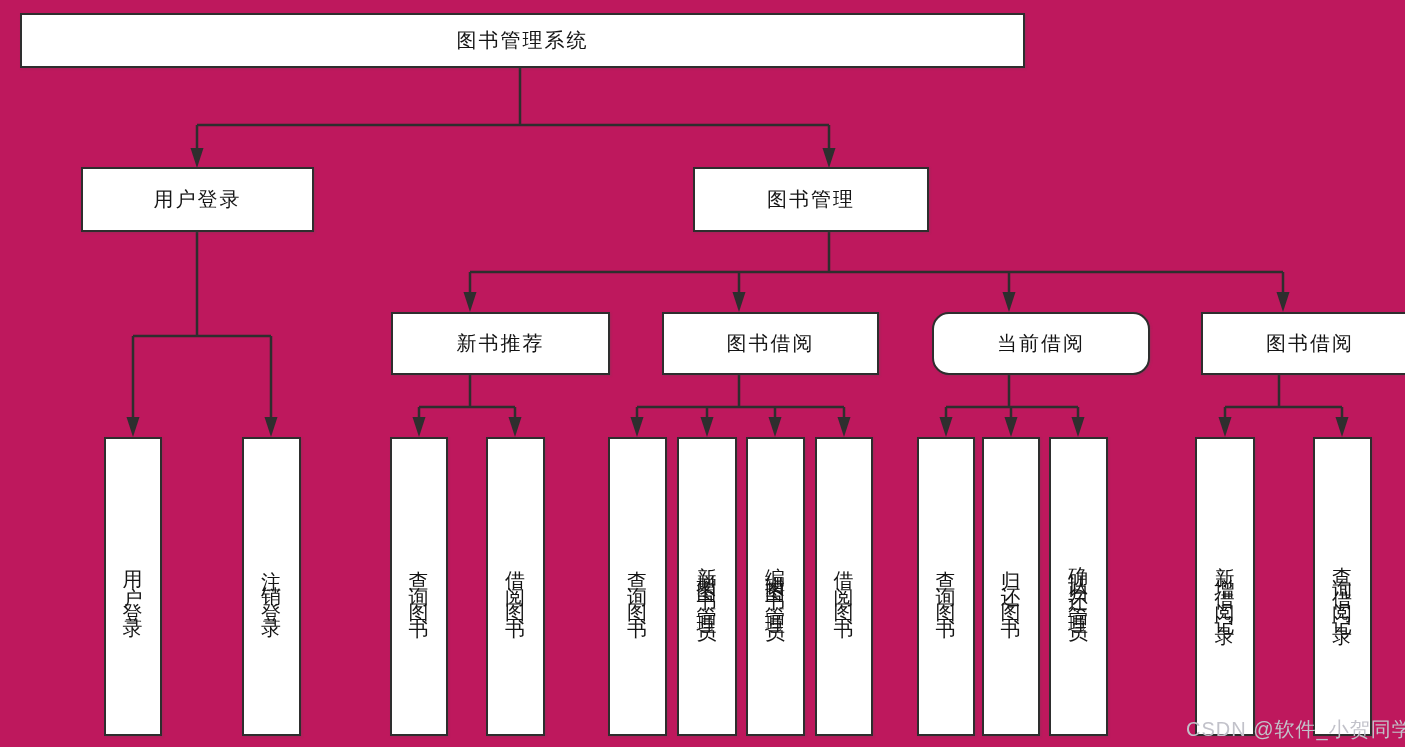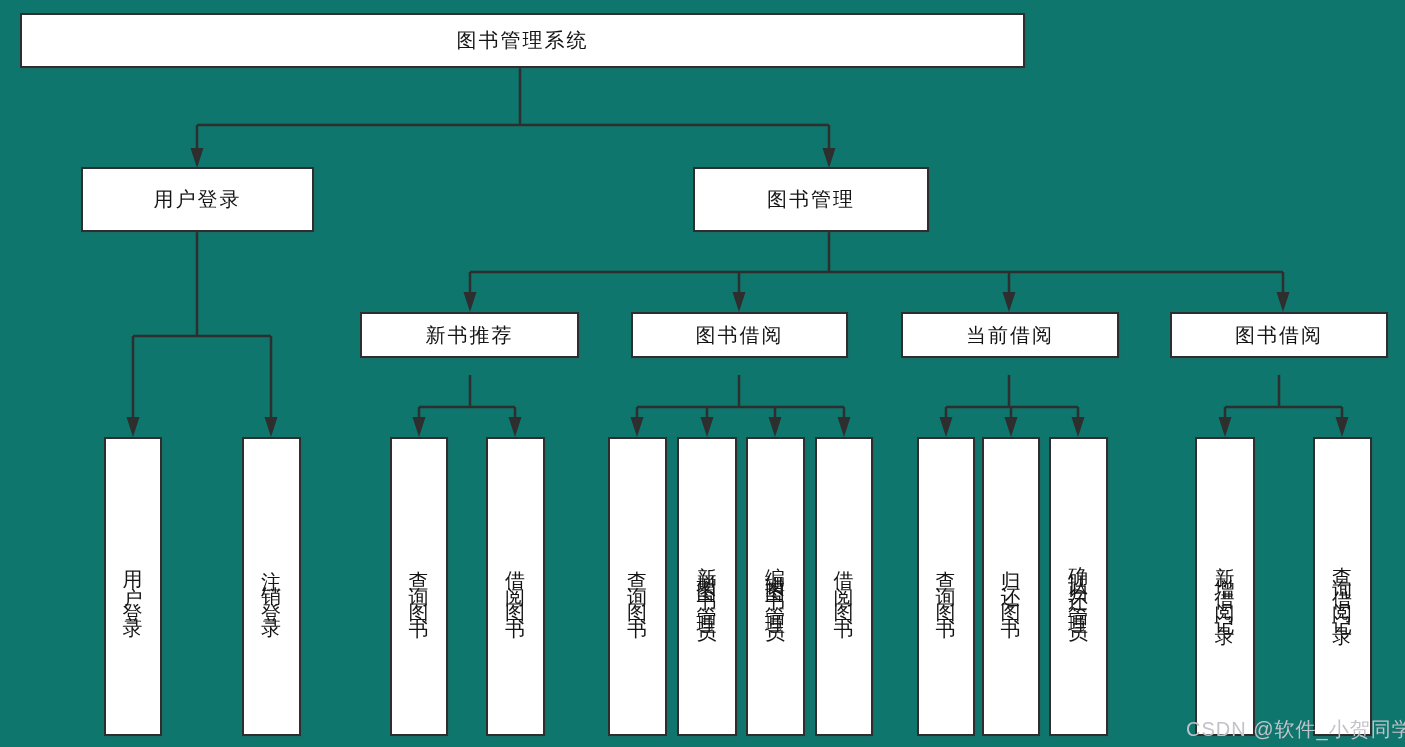--- a/index.html
+++ b/index.html
@@ -1,29 +1,29 @@
 <!DOCTYPE html>
 <html><head>
 <meta charset="utf-8">
 <style>
   html,body{margin:0;padding:0;background:#fff;}
   .stage{
-    position:relative;width:1405px;height:747px;background:#0f766e;overflow:hidden;
+    position:relative;width:1405px;height:747px;background:#be185d;overflow:hidden;
     font-family:"Liberation Sans","DejaVu Sans",sans-serif;color:#141414;
   }
   .wires{position:absolute;left:0;top:0;z-index:1;}
   .node{
     position:absolute;z-index:2;background:#fff;border:2.5px solid #2e2e2e;
     box-sizing:border-box;display:flex;align-items:center;justify-content:center;
     font-size:20px;letter-spacing:2px;box-shadow:1px 1px 2px rgba(80,80,80,.25);
     white-space:nowrap;
   }
   .h-root{left:20px;top:13px;width:1005px;height:55px;}
   .lvl2{top:167px;height:65px;}
-  .lvl3{top:312px;height:46px;}
+  .lvl3{top:312px;height:63px;margin-left:31px;}
   .v{top:437px;height:299px;}
   .vtext{writing-mode:vertical-rl;text-orientation:mixed;line-height:1;}
   .ls16{letter-spacing:16px;}
   .ls12{letter-spacing:12px;}
   .ls8{letter-spacing:8px;}
   .watermark{
     position:absolute;left:1186px;top:716px;z-index:5;font-size:20px;
     color:#c2c2ca;letter-spacing:1px;white-space:nowrap;
   }
 </style>
@@ -75,21 +75,21 @@
   <div class="node lvl2" style="left:693px;width:236px;">
     <span>图书管理</span>
   </div>
 
   <div class="node lvl3" style="left:360px;width:219px;">
     <span>新书推荐</span>
   </div>
   <div class="node lvl3" style="left:631px;width:217px;">
     <span>图书借阅</span>
   </div>
-  <div class="node lvl3" style="left:901px;width:218px;">
+  <div class="node lvl3" style="left:901px;width:218px;border-radius:17px;">
     <span>当前借阅</span>
   </div>
   <div class="node lvl3" style="left:1170px;width:218px;">
     <span>图书借阅</span>
   </div>
 
   <div class="node v" style="left:104px;width:58px;">
     <span class="vtext ls16">用户登录</span>
   </div>
   <div class="node v" style="left:242px;width:59px;">

